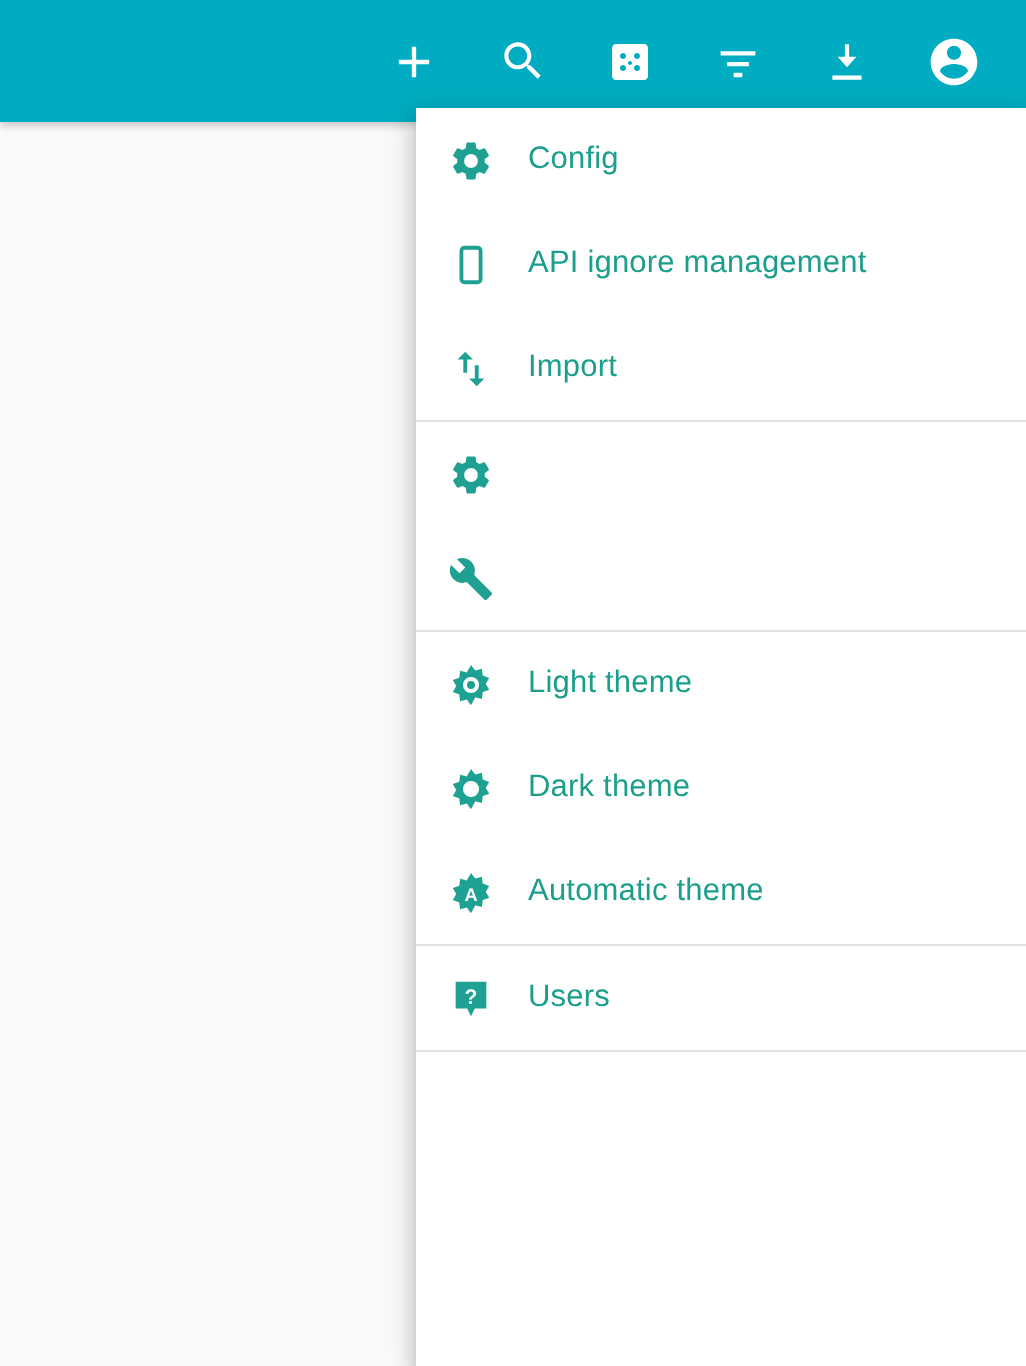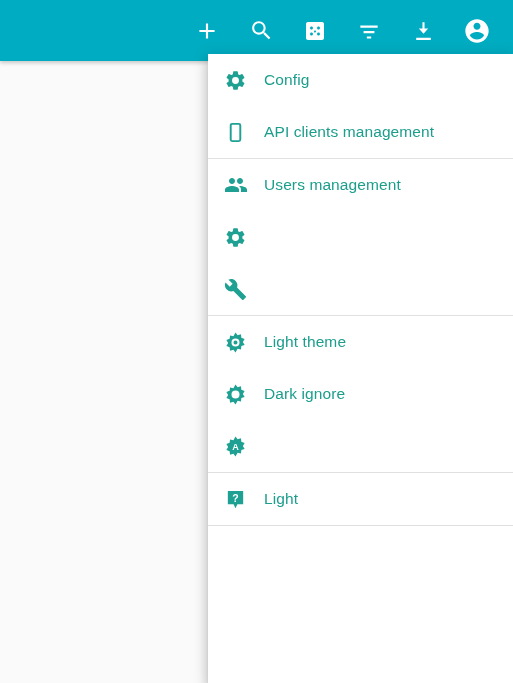--- a/index.html
+++ b/index.html
@@ -172,36 +172,36 @@
       </span>
       <span class="menu-label">Config</span>
     </div>
 
     <div class="menu-item">
       <span class="menu-icon">
         <svg width="23" height="23" viewBox="0 0 24 24" fill="none" stroke="currentColor" stroke-width="2">
             <rect x="7" y="3" width="10" height="18" rx="1.6"></rect>
           </svg>
       </span>
-      <span class="menu-label">API clients management</span>
-    </div>
-
-  </div>
-
-  <div class="divider"></div>
-
-  <div class="menu-group">
-    <div class="menu-item">
-      <span class="menu-icon">
-        <svg width="24" height="24" viewBox="0 0 24 24" fill="currentColor">
-            <path d="M16 11c1.66 0 2.99-1.34 2.99-3S17.66 5 16 5c-1.66 0-3 1.34-3 3s1.34 3 3 3zm-8 0c1.66 0 2.99-1.34 2.99-3S9.66 5 8 5C6.34 5 5 6.34 5 8s1.34 3 3 3zm0 2c-2.33 0-7 1.17-7 3.5V19h14v-2.5c0-2.33-4.67-3.5-7-3.5zm8 0c-.29 0-.62.02-.97.05 1.16.84 1.97 1.97 1.97 3.45V19h6v-2.5c0-2.33-4.67-3.5-7-3.5z"></path>
-          </svg>
-      </span>
-      <span class="menu-label">Users management</span>
-    </div>
+      <span class="menu-label">API ignore management</span>
+    </div>
+
+    <div class="menu-item">
+      <span class="menu-icon">
+        <svg width="23" height="23" viewBox="0 0 24 24" fill="currentColor">
+            <path d="M9 3L5 7h3v7h2V7h3L9 3zm6 18l4-4h-3v-7h-2v7H11l4 4z"></path>
+          </svg>
+      </span>
+      <span class="menu-label">Import</span>
+    </div>
+  </div>
+
+  <div class="divider"></div>
+
+  <div class="menu-group">
 
     <div class="menu-item">
       <span class="menu-icon">
         <svg width="23" height="23" viewBox="0 0 24 24" fill="currentColor">
             <path d="M19.14 12.94c.04-.3.06-.61.06-.94 0-.32-.02-.64-.07-.94l2.03-1.58a.49.49 0 00.12-.61l-1.92-3.32a.49.49 0 00-.59-.22l-2.39.96c-.5-.38-1.03-.7-1.62-.94l-.36-2.54a.48.48 0 00-.48-.41h-3.84a.48.48 0 00-.48.41l-.36 2.54c-.59.24-1.13.57-1.62.94l-2.39-.96a.48.48 0 00-.59.22L2.74 8.87a.48.48 0 00.12.61l2.03 1.58c-.05.3-.09.63-.09.94s.02.64.07.94l-2.03 1.58a.49.49 0 00-.12.61l1.92 3.32c.12.22.37.29.59.22l2.39-.96c.5.38 1.03.7 1.62.94l.36 2.54c.05.24.24.41.48.41h3.84c.24 0 .44-.17.48-.41l.36-2.54c.59-.24 1.13-.56 1.62-.94l2.39.96c.22.08.47 0 .59-.22l1.92-3.32a.49.49 0 00-.12-.61l-2.01-1.58zM12 15.6A3.6 3.6 0 1112 8.4a3.6 3.6 0 010 7.2z"></path>
           </svg>
       </span>
     </div>
 
     <div class="menu-item">
@@ -224,44 +224,45 @@
       </span>
       <span class="menu-label">Light theme</span>
     </div>
 
     <div class="menu-item">
       <span class="menu-icon">
         <svg width="23" height="23" viewBox="0 0 24 24" fill="currentColor">
             <path d="M12 1.5l2.2 2.9 3.5-.9.4 3.6 3.4 1.2-1.8 3.1 1.8 3.1-3.4 1.2-.4 3.6-3.5-.9L12 22.5l-2.2-2.9-3.5.9-.4-3.6-3.4-1.2L4.3 12.5 2.5 9.4l3.4-1.2.4-3.6 3.5.9L12 1.5zm0 6.3a4.2 4.2 0 100 8.4 4.2 4.2 0 000-8.4z"></path>
           </svg>
       </span>
-      <span class="menu-label">Dark ignore</span>
+      <span class="menu-label">Dark theme</span>
     </div>
 
     <div class="menu-item">
       <span class="menu-icon">
         <svg width="23" height="23" viewBox="0 0 24 24">
             <path fill="currentColor" d="M12 1.5l2.2 2.9 3.5-.9.4 3.6 3.4 1.2-1.8 3.1 1.8 3.1-3.4 1.2-.4 3.6-3.5-.9L12 22.5l-2.2-2.9-3.5.9-.4-3.6-3.4-1.2L4.3 12.5 2.5 9.4l3.4-1.2.4-3.6 3.5.9L12 1.5z"></path>
             <text x="12" y="16" font-family="Liberation Sans, sans-serif" font-size="9.5" font-weight="bold" fill="#ffffff" text-anchor="middle">A</text>
           </svg>
       </span>
+      <span class="menu-label">Automatic theme</span>
     </div>
   </div>
 
   <div class="divider"></div>
 
   <div class="menu-group">
     <div class="menu-item">
       <span class="menu-icon">
         <svg width="23" height="23" viewBox="0 0 24 24">
             <path fill="currentColor" d="M4 3h16v14h-6l-2 4-2-4H4V3z"></path>
             <text x="12" y="14.5" font-family="Liberation Sans, sans-serif" font-size="11" font-weight="bold" fill="#ffffff" text-anchor="middle">?</text>
           </svg>
       </span>
-      <span class="menu-label">Light</span>
+      <span class="menu-label">Users</span>
     </div>
 
   </div>
 
   <div class="divider"></div>
 
 
 </div>
 
 </body></html>

